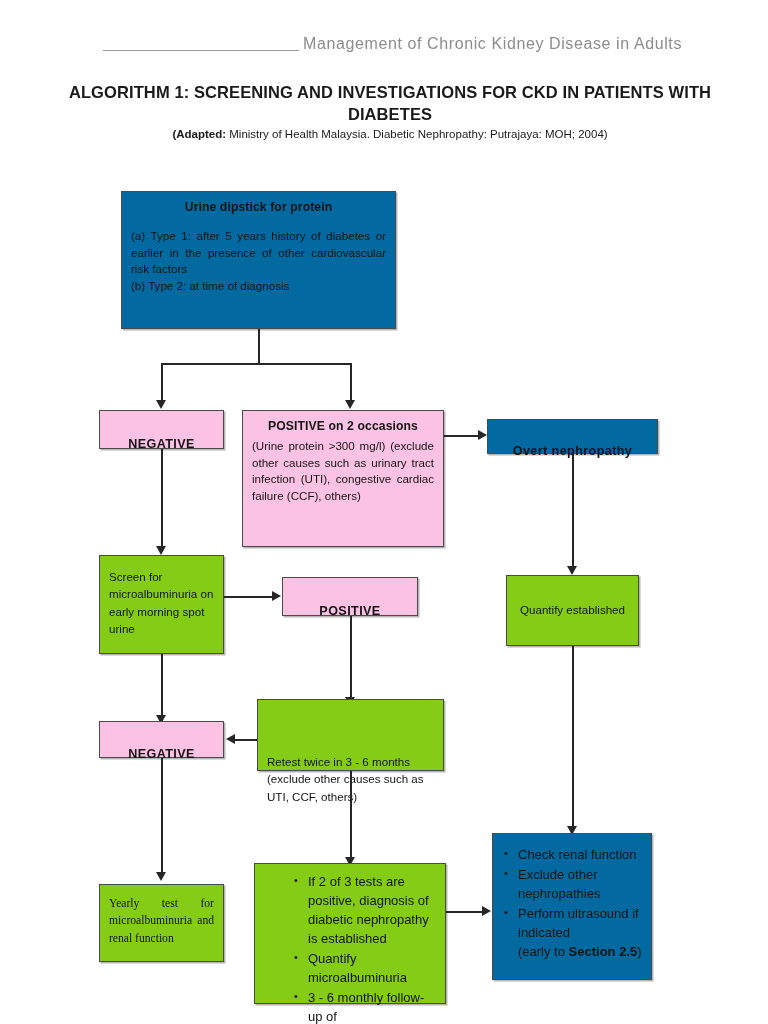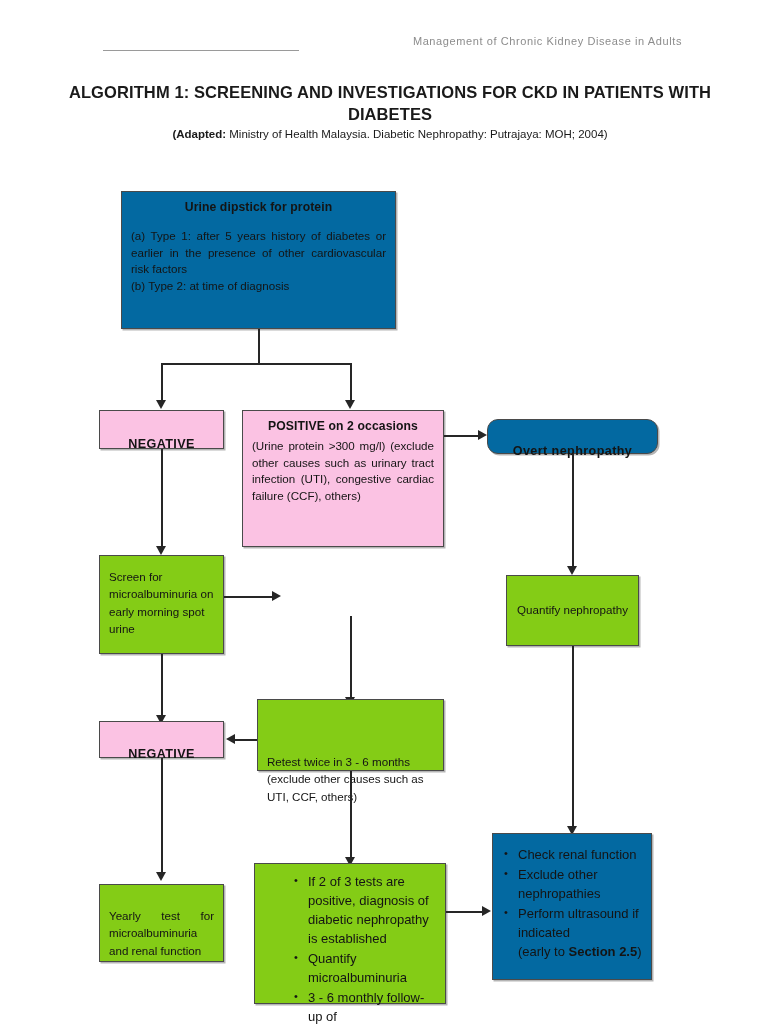--- a/index.html
+++ b/index.html
@@ -28,21 +28,21 @@
     width: 196px;
     height: 1px;
     background: #9a9a9a;
   }
   .hdr-title {
     position: absolute;
     left: 300px;
     top: 35px;
     width: 382px;
     text-align: right;
-    font-size: 11px;
+    font-size: 16px;
     letter-spacing: 0.6px;
     color: #8c8c8c;
     white-space: nowrap;
   }
   .algo-title {
     position: absolute;
     left: 60px;
     top: 82px;
     width: 660px;
     text-align: center;
@@ -195,40 +195,43 @@
     <div class="pad">
       <div class="ttl">POSITIVE on 2 occasions</div>
       <div style="height:3px;"></div>
       <div class="just">(Urine protein &gt;300 mg/l) (exclude other causes such as urinary tract infection (UTI), congestive cardiac failure (CCF), others)</div>
     </div>
   </div>
 
   <div class="ln h" style="left:444px; top:435px; width:36px;"></div>
   <div class="arw right" style="left:478px; top:430px;"></div>
 
-  <div class="node yellow" style="left:487px; top:419px; width:171px; height:35px;border-radius:11px;">
+  <div class="node yellow" style="left:487px; top:419px; width:171px; height:35px;">
     <div class="center-label">Overt nephropathy</div>
   </div>
 
   <div class="ln v" style="left:161px; top:449px; height:99px;"></div>
   <div class="arw down" style="left:156px; top:546px;"></div>
 
   <div class="ln v" style="left:572px; top:454px; height:115px;"></div>
   <div class="arw down" style="left:567px; top:566px;"></div>
 
   <div class="node blue" style="left:99px; top:555px; width:125px; height:99px;">
     <div class="pad" style="padding:12px 9px; font-size:11.6px; line-height:1.5;">Screen for microalbuminuria on early morning spot urine</div>
   </div>
 
   <div class="ln h" style="left:224px; top:596px; width:50px;"></div>
   <div class="arw right" style="left:272px; top:591px;"></div>
 
+  <div class="node pink" style="left:282px; top:577px; width:136px; height:39px;">
+    <div class="center-label">POSITIVE</div>
+  </div>
 
   <div class="node blue" style="left:506px; top:575px; width:133px; height:71px;">
-    <div class="plain-center">Quantify nephropathy</div>
+    <div class="plain-center">Quantify established</div>
   </div>
 
   <div class="ln v" style="left:572px; top:646px; height:183px;"></div>
   <div class="arw down" style="left:567px; top:826px;"></div>
 
   <div class="ln v" style="left:350px; top:616px; height:84px;"></div>
   <div class="arw down" style="left:345px; top:697px;"></div>
 
   <div class="ln v" style="left:161px; top:654px; height:64px;"></div>
   <div class="arw down" style="left:156px; top:715px;"></div>
@@ -244,21 +247,21 @@
     <div class="center-label">NEGATIVE</div>
   </div>
 
   <div class="ln v" style="left:161px; top:758px; height:117px;"></div>
   <div class="arw down" style="left:156px; top:872px;"></div>
 
   <div class="ln v" style="left:350px; top:771px; height:89px;"></div>
   <div class="arw down" style="left:345px; top:857px;"></div>
 
   <div class="node blue" style="left:99px; top:884px; width:125px; height:78px;">
-    <div class="pad just" style="padding:22px 9px; line-height:1.5;">Yearly test for microalbuminuria and renal function</div>
+    <div class="pad just" style="padding:10px 9px; line-height:1.5;font-family:Liberation Serif, serif;">Yearly test for microalbuminuria and renal function</div>
   </div>
 
   <div class="node blue" style="left:254px; top:863px; width:192px; height:141px;">
     <div class="pad" style="padding:9px 9px 9px 7px;margin-left:30px;">
       <ul class="bl">
         <li>If 2 of 3 tests are positive, diagnosis of diabetic nephropathy is established</li>
         <li>Quantify microalbuminuria</li>
         <li>3 - 6 monthly follow-up of microalbuminuria</li>
       </ul>
     </div>

